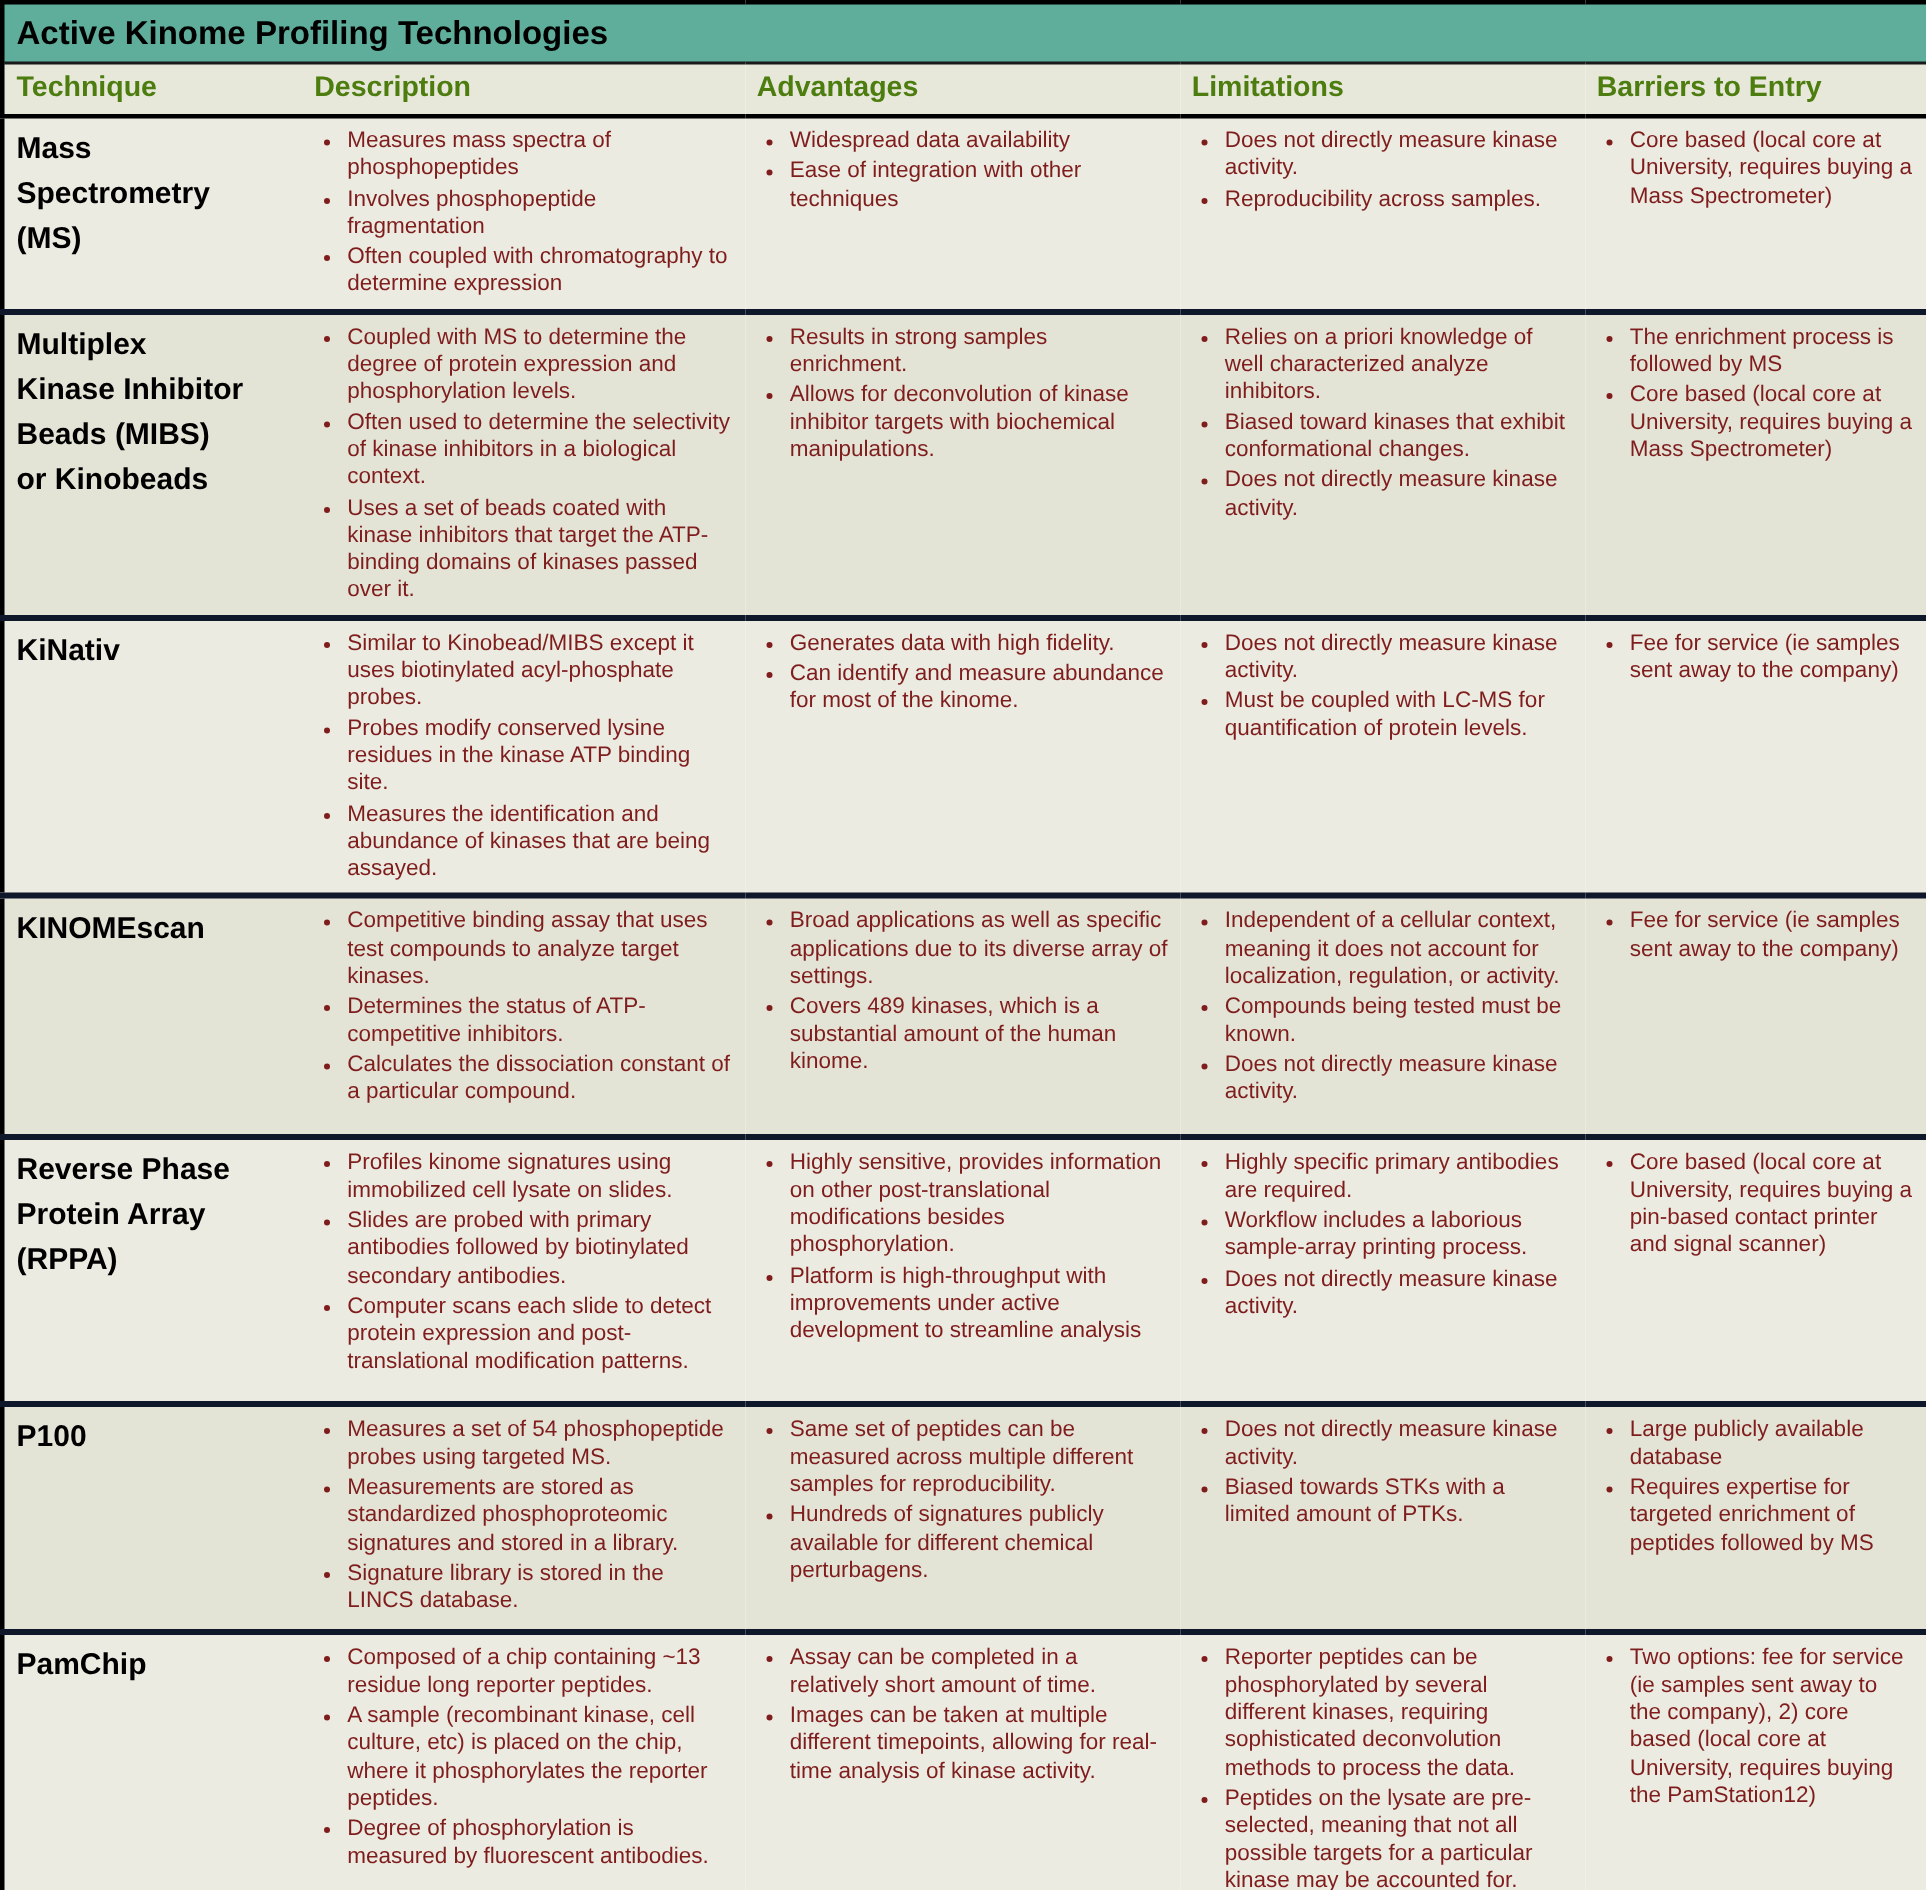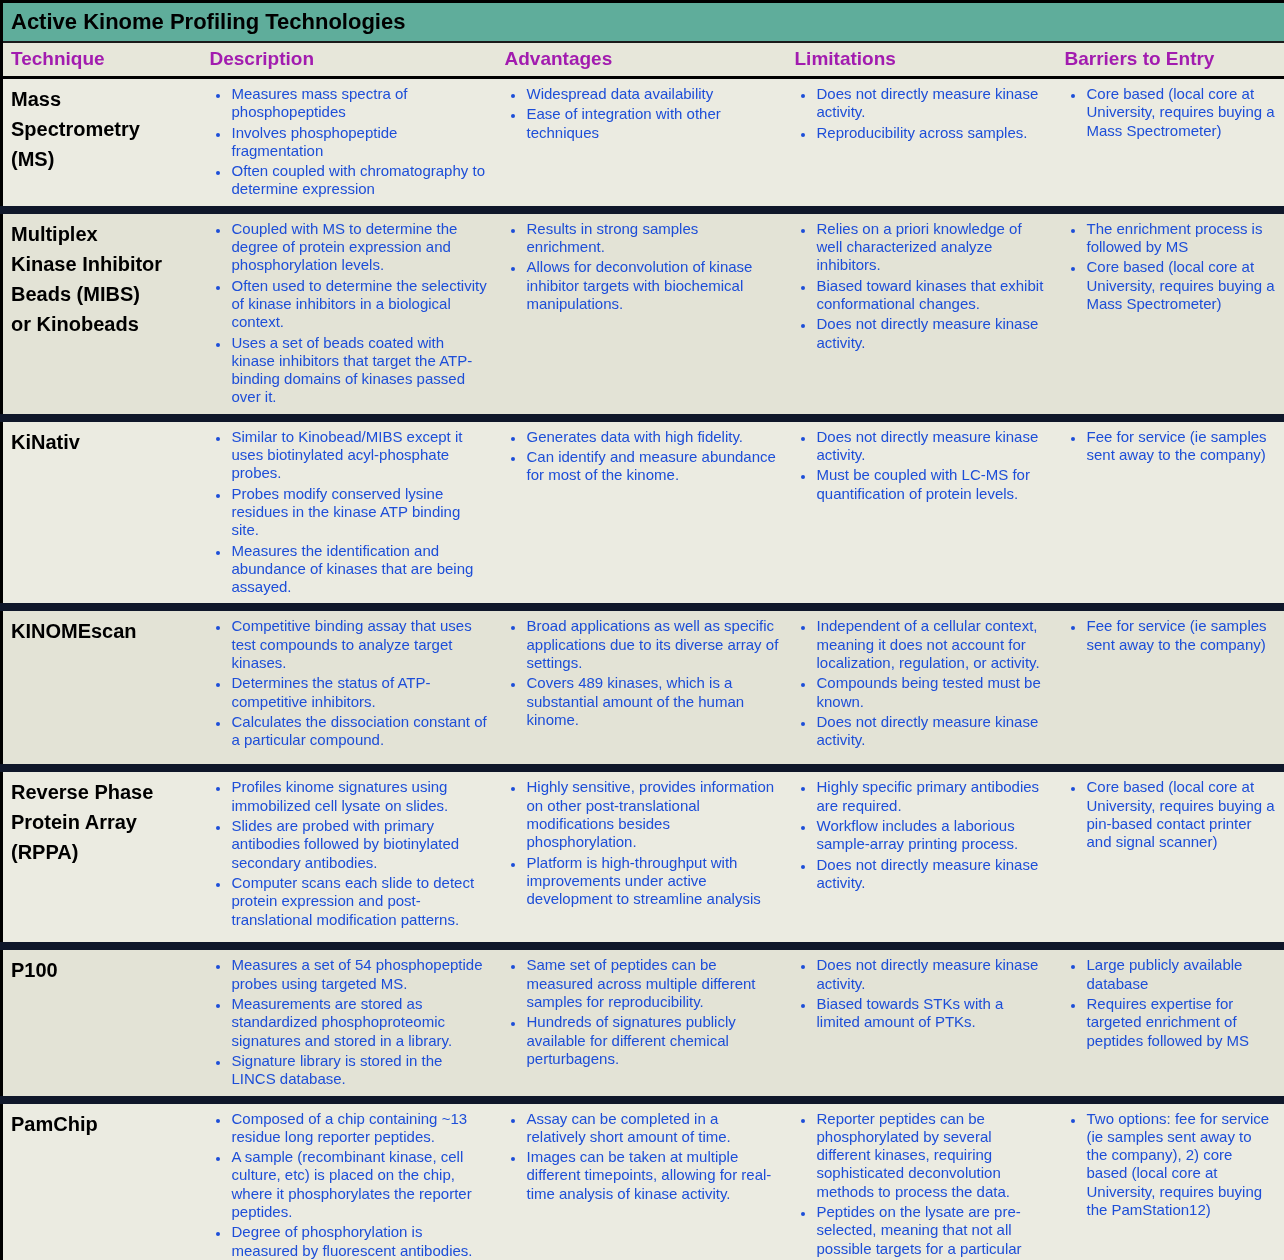--- a/index.html
+++ b/index.html
@@ -24,32 +24,32 @@
     color: #000000;
     font-size: 22px;
     font-weight: bold;
     text-align: left;
     padding: 5px 8px 4px 8px;
     height: 40px;
     border-bottom: 2px solid #1a1a1a;
   }
   tr.col-headers th {
     background: #e7e7da;
-    color: #a21caf;
+    color: #4d7c0f;
     font-size: 19px;
     font-weight: bold;
     text-align: left;
     vertical-align: middle;
     padding: 2px 8px;
     height: 36px;
     border-bottom: 3px solid #000000;
   }
   tbody td {
     vertical-align: top;
-    border-bottom: 8px solid #0f172a;
+    border-bottom: 4px solid #0f172a;
     padding: 5px 8px 5px 4px;
   }
   tbody tr:nth-child(odd)  { background: #ebebe1; }
   tbody tr:nth-child(even) { background: #e3e3d6; }
 
   tbody tr:nth-child(1) { height: 130px; }
   tbody tr:nth-child(2) { height: 188px; }
   tbody tr:nth-child(3) { height: 165px; }
   tbody tr:nth-child(4) { height: 161px; }
   tbody tr:nth-child(5) { height: 178px; }
@@ -64,21 +64,21 @@
     padding-left: 8px;
   }
   td.tech .tech-inner { max-width: 152px; }
 
   ul.bullets {
     margin: 1px 0 0 0;
     padding: 0 0 0 24px;
     list-style: disc outside;
     font-size: 15px;
     line-height: 1.22;
-    color: #1d4ed8;
+    color: #7f1d1d;
   }
   ul.bullets li {
     padding-left: 2px;
     margin: 0 0 2px 0;
   }
   ul.bullets li::marker { font-size: 12px; }
 </style>
 </head>
 <body>
 

